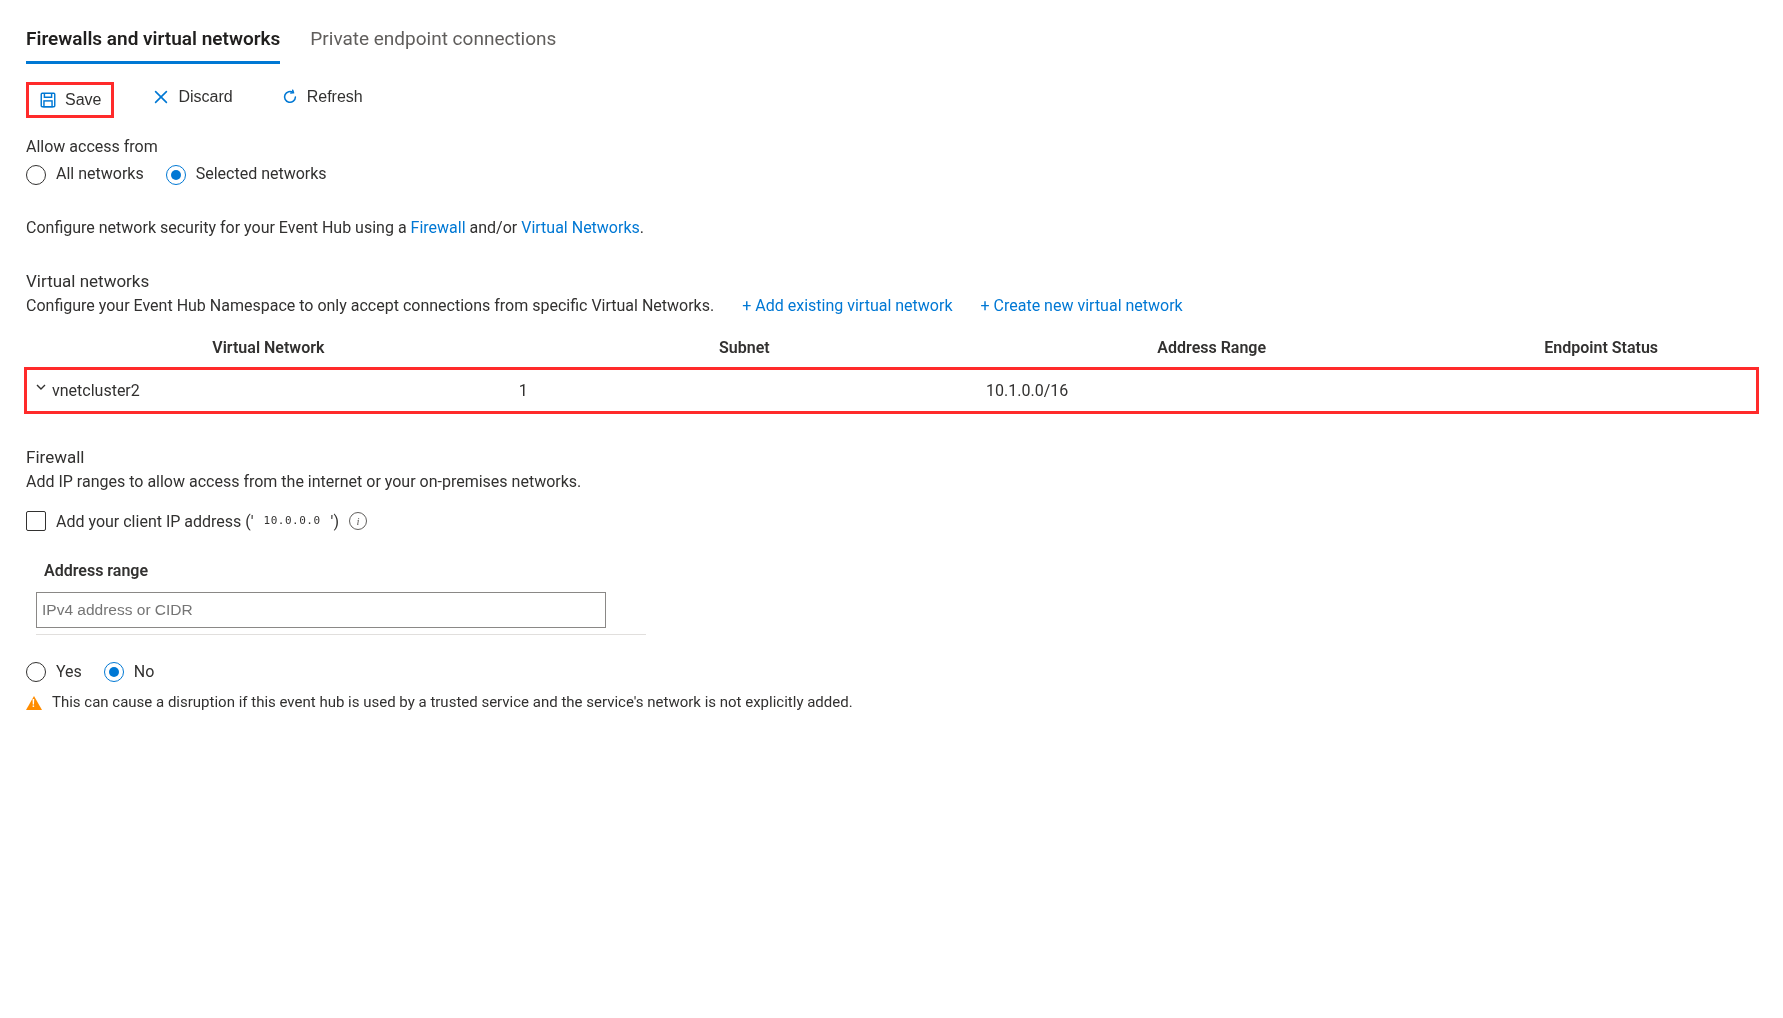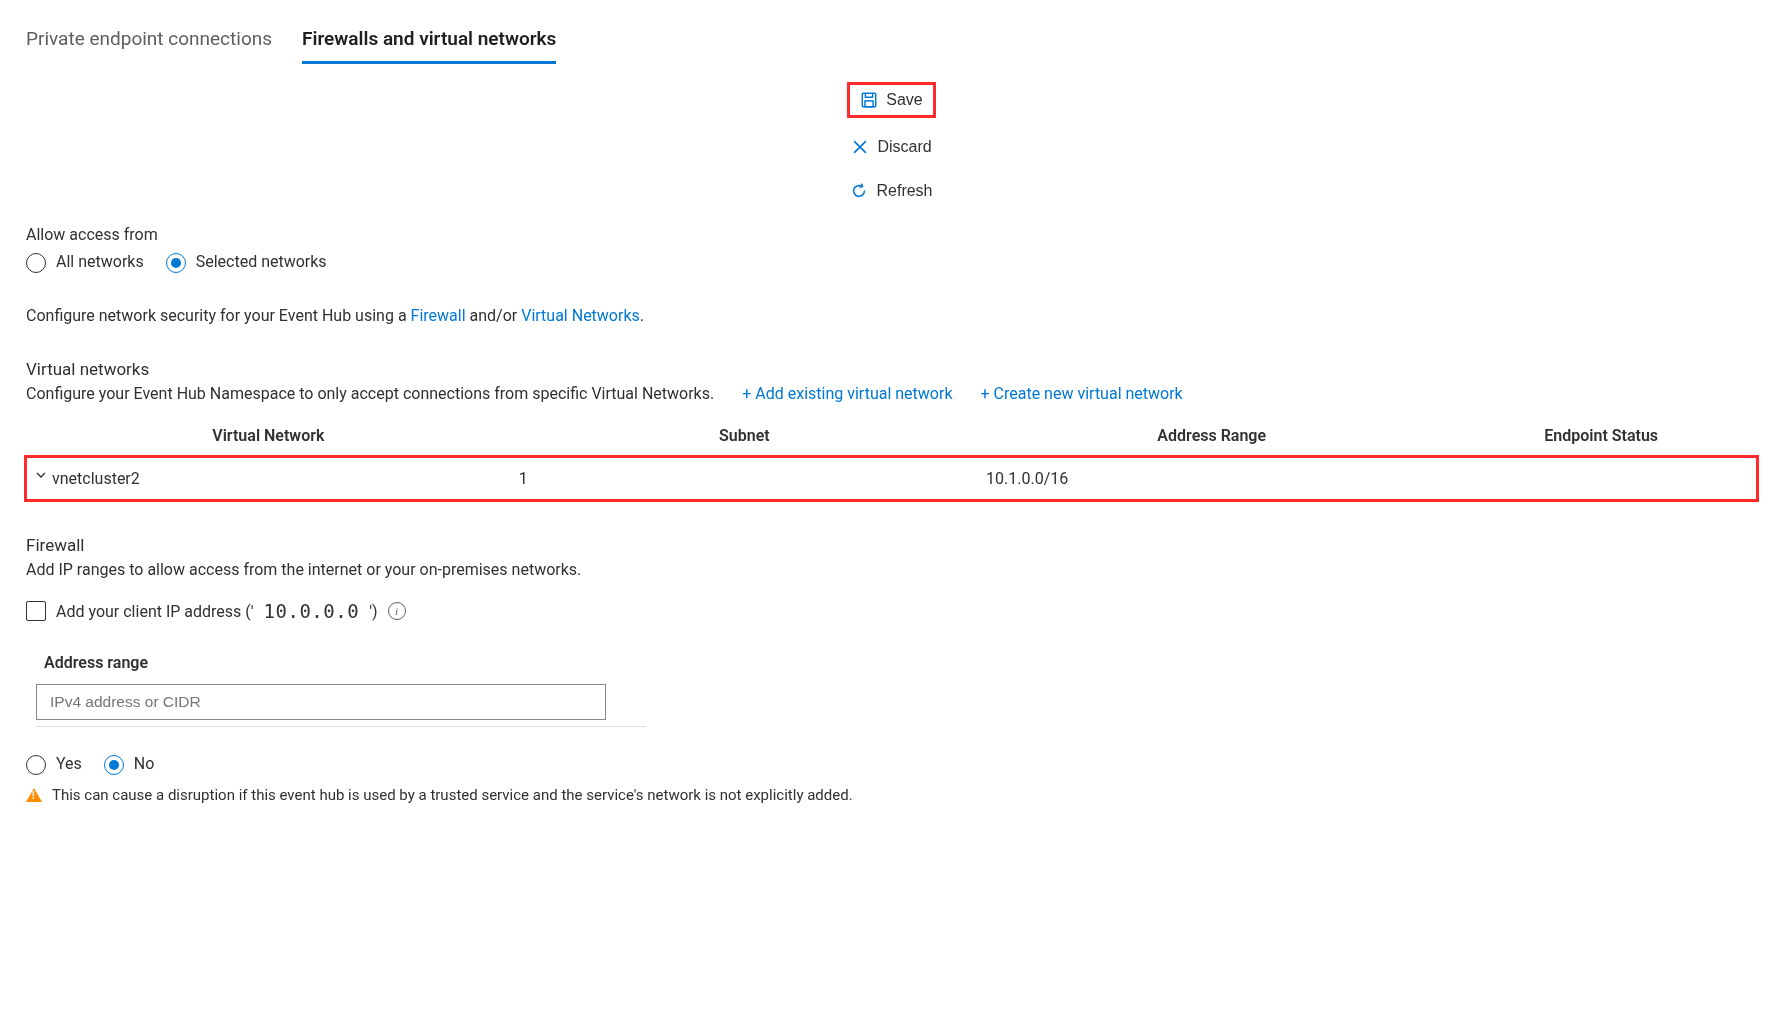--- a/index.html
+++ b/index.html
@@ -32,25 +32,24 @@
   }
   .tab.active {
     color: #201f1e;
     font-weight: 600;
     border-bottom-color: #0078d4;
   }
 
   
   .toolbar {
     display: flex;
-    align-items: center;
-    gap: 14px;
+    align-items: flex-start;
+    gap: 28px;
     margin-top: 18px;
     margin-bottom: 18px;
-    flex-direction: column;
   }
   .toolbar-btn {
     display: inline-flex;
     align-items: center;
     gap: 8px;
     font-size: 16px;
     color: #323130;
     background: transparent;
     border: none;
     padding: 6px 10px;
@@ -211,21 +210,21 @@
   }
   .checkbox-box {
     width: 20px;
     height: 20px;
     border: 1.5px solid #323130;
     border-radius: 2px;
     box-sizing: border-box;
   }
   .ip-literal {
     font-family: Consolas, monospace;
-    font-size: 19px;
+    font-size: 11px;
     letter-spacing: 0.5px;
   }
   .info-icon {
     width:16px;height:16px;
     border:1.2px solid #605e5c;
     border-radius:50%;
     display:inline-flex;
     align-items:center;
     justify-content:center;
     font-family: Georgia, serif;
@@ -243,21 +242,21 @@
   }
   .address-input-wrap{
     margin-top:10px;
     margin-left:10px;
     width:610px;
     padding-bottom:6px;
     border-bottom:1px solid #e1dfdd;
   }
   .address-input {
     width: 570px;
-    padding: 8px 13px;
+    padding: 8px 5px;
     border: 1px solid #8a8886;
     font-size: 15.5px;
     color: #605e5c;
     box-sizing: border-box;
   }
 
   .bypass-section{
     margin-top:26px;
   }
   .warning-row{
@@ -284,22 +283,22 @@
     font-size:10px;
     font-weight:700;
   }
 </style>
 </head>
 <body>
 
 <div class="page">
 
   <div class="tabs">
+    <div class="tab active">Firewalls and virtual networks</div>
     <div class="tab">Private endpoint connections</div>
-    <div class="tab active">Firewalls and virtual networks</div>
   </div>
 
   <div class="toolbar">
     <button class="toolbar-btn highlighted-red">
       <span class="icon">
         <svg viewBox="0 0 20 20" fill="none" stroke="#0078d4" stroke-width="1.6">
           <rect x="2.5" y="2.5" width="15" height="15" rx="1"></rect>
           <path d="M6 2.5 V7 H14 V2.5"></path>
           <rect x="5.5" y="11" width="9" height="6.5"></rect>
         </svg>

